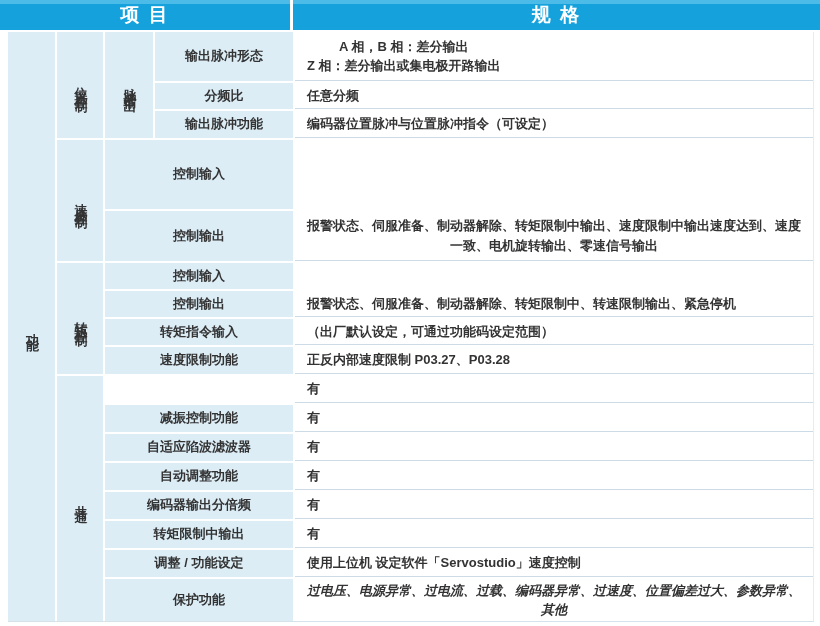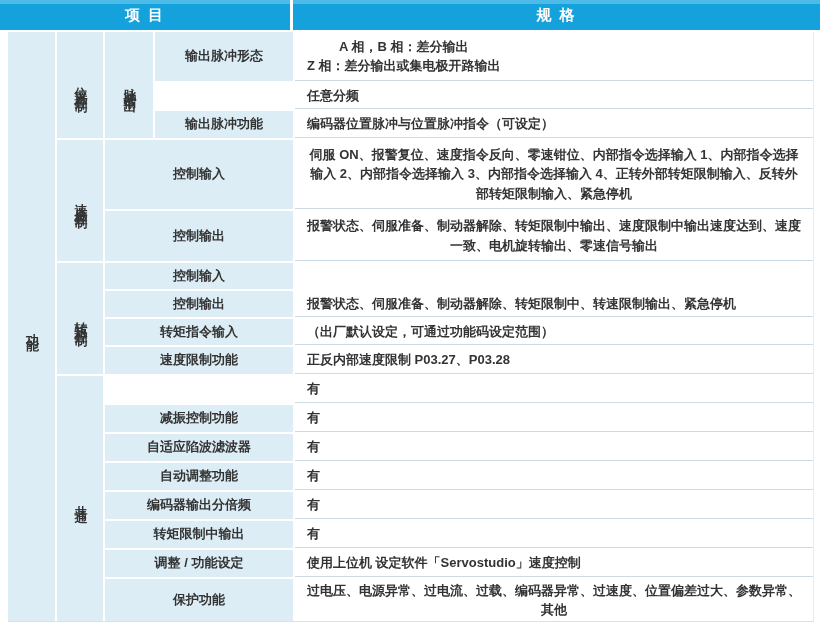--- a/index.html
+++ b/index.html
@@ -8,21 +8,21 @@
     width:820px; height:626px;
     background:#ffffff;
     font-family:"Liberation Sans","DejaVu Sans",sans-serif;
     color:#333;
     overflow:hidden;
   }
   
   .header-row { display:flex; height:30px; }
   .hcell {
     background:linear-gradient(to bottom,#4cbbe8 0,#4cbbe8 4px,#14a1dc 4px);
-    color:#fff; font-size:15px; font-weight:bold;
+    color:#fff; font-size:19px; font-weight:bold;
     display:flex; align-items:center; justify-content:center;
     letter-spacing:2px;
   }
   .hcell.item { width:290px; }
   .hgap { width:3px; background:#fff; }
   .hcell.spec-h { flex:1;text-align:center; }
   
   .body-grid {
     margin:2px 6px 0 8px;
     display:grid;
@@ -45,21 +45,21 @@
   }
   .spec {
     background:#ffffff;
     display:flex; align-items:center;
     padding:3px 12px;
     font-size:13px; font-weight:bold; color:#333;
     line-height:1.5;
     border-bottom:1px solid #ccdbe5;
     white-space:pre-line;
   }
-  .spec.last { border-bottom:none; }
+  .spec.last { border-bottom:none;font-style:italic; }
   
   .c-func   { grid-column:1; grid-row:1 / span 17; }
   .c-pos    { grid-column:2; grid-row:1 / span 3; }
   .c-pulse  { grid-column:3; grid-row:1 / span 3; }
   .c-speed  { grid-column:2; grid-row:4 / span 2; }
   .c-torque { grid-column:2; grid-row:6 / span 4; }
   .c-common { grid-column:2; grid-row:10 / span 8; }
   .lab4 { grid-column:4; }
   .lab34 { grid-column:3 / span 2; }
   .sp { grid-column:5;text-align:center; }
@@ -79,29 +79,29 @@
 
     <div class="bcell vert c-func">功能</div>
 
     <div class="bcell vert c-pos">位置控制</div>
     <div class="bcell vert c-pulse">脉冲输出</div>
 
     <div class="bcell lab4" style="grid-row:1">输出脉冲形态</div>
     <div class="spec sp" style="grid-row:1">A 相，B 相：差分输出
 Z 相：差分输出或集电极开路输出</div>
 
+    <div class="bcell lab4" style="grid-row:2">分频比</div>
     <div class="spec sp" style="grid-row:2">任意分频</div>
 
     <div class="bcell lab4" style="grid-row:3">输出脉冲功能</div>
     <div class="spec sp" style="grid-row:3">编码器位置脉冲与位置脉冲指令（可设定）</div>
 
     <div class="bcell vert c-speed">速度控制</div>
 
     <div class="bcell lab34" style="grid-row:4">控制输入</div>
-    <div class="spec sp" style="grid-row:4">伺服 ON、报警复位、速度指令反向、零速钳位、内部指令选择输入 1、内部指令选择输入 2、内部指令选择输入 3、内部指令选择输入 4、正转外部转矩限制输入、反转外部转矩限制输入、紧急停机</div>
 
     <div class="bcell lab34" style="grid-row:5">控制输出</div>
     <div class="spec sp" style="grid-row:5">报警状态、伺服准备、制动器解除、转矩限制中输出、速度限制中输出速度达到、速度一致、电机旋转输出、零速信号输出</div>
 
     <div class="bcell vert c-torque">转矩控制</div>
 
     <div class="bcell lab34" style="grid-row:6">控制输入</div>
 
     <div class="bcell lab34" style="grid-row:7">控制输出</div>
     <div class="spec sp" style="grid-row:7">报警状态、伺服准备、制动器解除、转矩限制中、转速限制输出、紧急停机</div>

